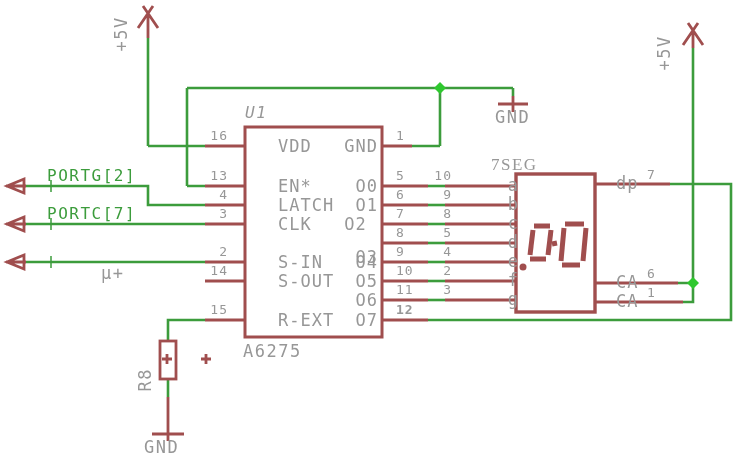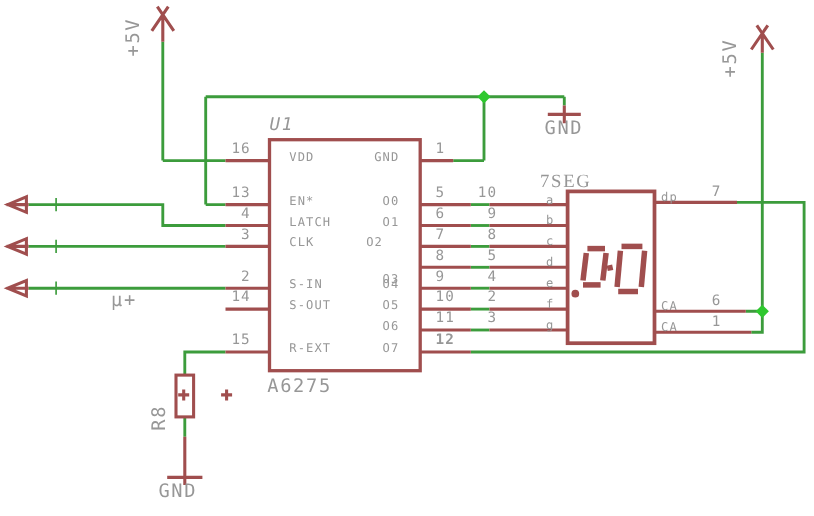--- a/index.html
+++ b/index.html
@@ -2,21 +2,21 @@
 <html><head>
 <meta charset="utf-8">
 <style>
   html,body{margin:0;padding:0;background:#ffffff;}
   #stage{
     position:relative;width:740px;height:469px;background:#ffffff;overflow:hidden;
     font-family:"DejaVu Sans Mono","Liberation Mono",monospace;
   }
   #stage svg{position:absolute;left:0;top:0;}
   .t{position:absolute;white-space:pre;color:#979797;letter-spacing:1px;line-height:1.15;}
-  .pname{font-size:11px;}
+  .pname{font-size:17px;margin-left:15px;}
   .pnum{font-size:13px;}
   .ref{font-size:16px;letter-spacing:1.5px;}
   .big{font-size:17px;letter-spacing:1.5px;}
   .netlabel{color:#3c9c3c;font-size:16px;letter-spacing:1.5px;}
   .ra{text-align:right;}
   .rot{transform:rotate(-90deg);transform-origin:center center;text-align:center;}
   .wire{stroke:#3c9c3c;stroke-width:2.6;fill:none;}
   .tick{stroke:#3c9c3c;stroke-width:1.5;fill:none;}
   .part{stroke:#a04e4e;stroke-width:2.8;fill:none;}
   .box{stroke:#a04e4e;stroke-width:3;fill:none;}
@@ -100,20 +100,22 @@
       </g>
     </g>
 
     <g>
       <rect class="part" x="160" y="341" width="16" height="38"></rect>
       <path class="part" stroke-width="1.6" d="M162,359 H172 M167,354 V364"></path>
       <path class="part" stroke-width="1.6" d="M201,359 H211 M206,354 V364"></path>
     </g>
   </svg>
 
+  <span class="t netlabel" style="left:47px;top:167px;">PORTG[2]</span>
+  <span class="t netlabel" style="left:47px;top:205px;">PORTC[7]</span>
   <span class="t big" style="left:101px;top:264px;">µ+</span>
 
   <span class="t big rot" style="left:92px;top:24px;width:60px;">+5V</span>
   <span class="t big rot" style="left:635px;top:43px;width:60px;">+5V</span>
   <span class="t big" style="left:495px;top:108px;">GND</span>
   <span class="t big" style="left:144px;top:438px;">GND</span>
 
   <span class="t ref" style="left:245px;top:104px;font-style:italic;">U1</span>
   <span class="t big" style="left:243px;top:342px;">A6275</span>
 

